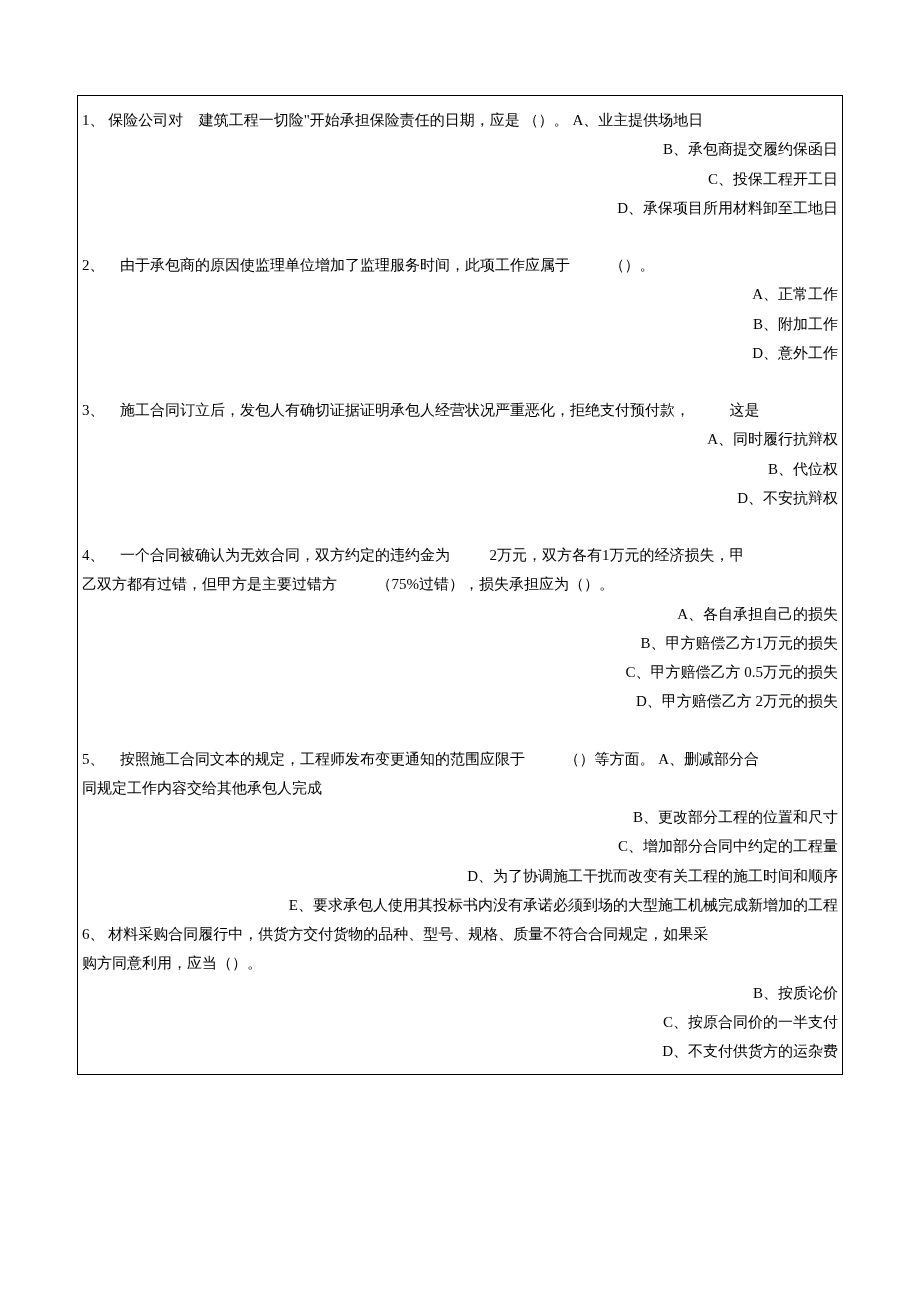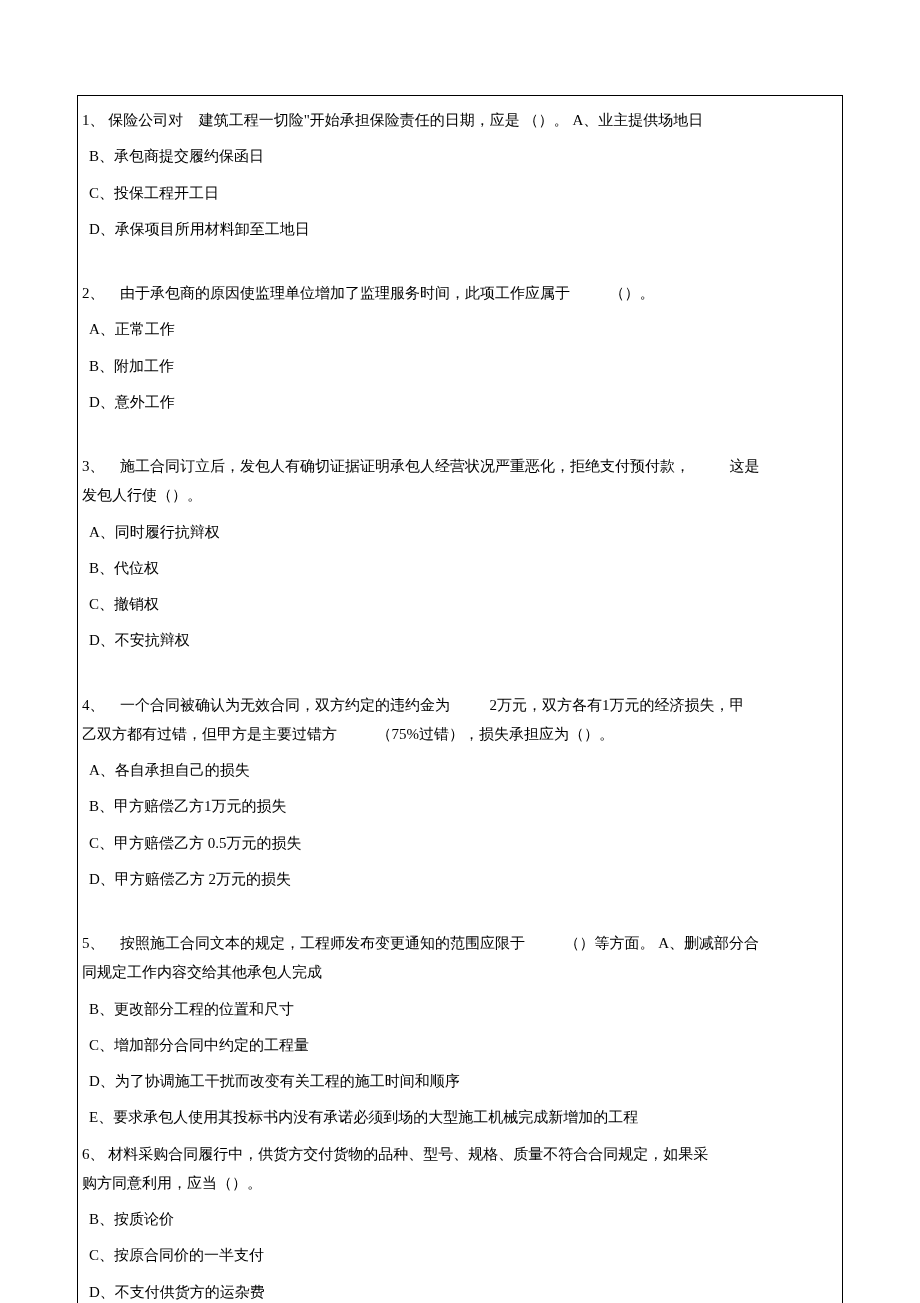--- a/index.html
+++ b/index.html
@@ -19,21 +19,22 @@
   }
   .content-border {
     border: 1px solid #000;
     padding: 10px 4px 8px 4px;
     box-sizing: border-box;
   }
   .q-stem {
     margin: 0;
   }
   .opt {
-    margin: 7px;
+    margin: 0;
+    text-align: right;
   }
   .spacer {
     height: 28px;
   }
   .gap-sm { display:inline-block; width: 32px; }
   .gap-num { display:inline-block; width: 8px; }
 </style>
 </head>
 <body>
 
@@ -66,24 +67,22 @@
 
     <div class="spacer"></div>
 
     <p class="q-stem">
       <span>3、</span>
       <span class="gap-num"></span>
       <span>施工合同订立后，发包人有确切证据证明承包人经营状况严重恶化，拒绝支付预付款，</span>
       <span class="gap-sm"></span>
       <span>这是</span>
     </p>
-    <p class="q-stem">发包人行使（）。</p>
     <p class="opt">A、同时履行抗辩权</p>
     <p class="opt">B、代位权</p>
-    <p class="opt">C、撤销权</p>
     <p class="opt">D、不安抗辩权</p>
 
     <div class="spacer"></div>
 
     <p class="q-stem">
       <span>4、</span>
       <span class="gap-num"></span>
       <span>一个合同被确认为无效合同，双方约定的违约金为</span>
       <span class="gap-sm"></span>
       <span>2万元，双方各有1万元的经济损失，甲</span>

